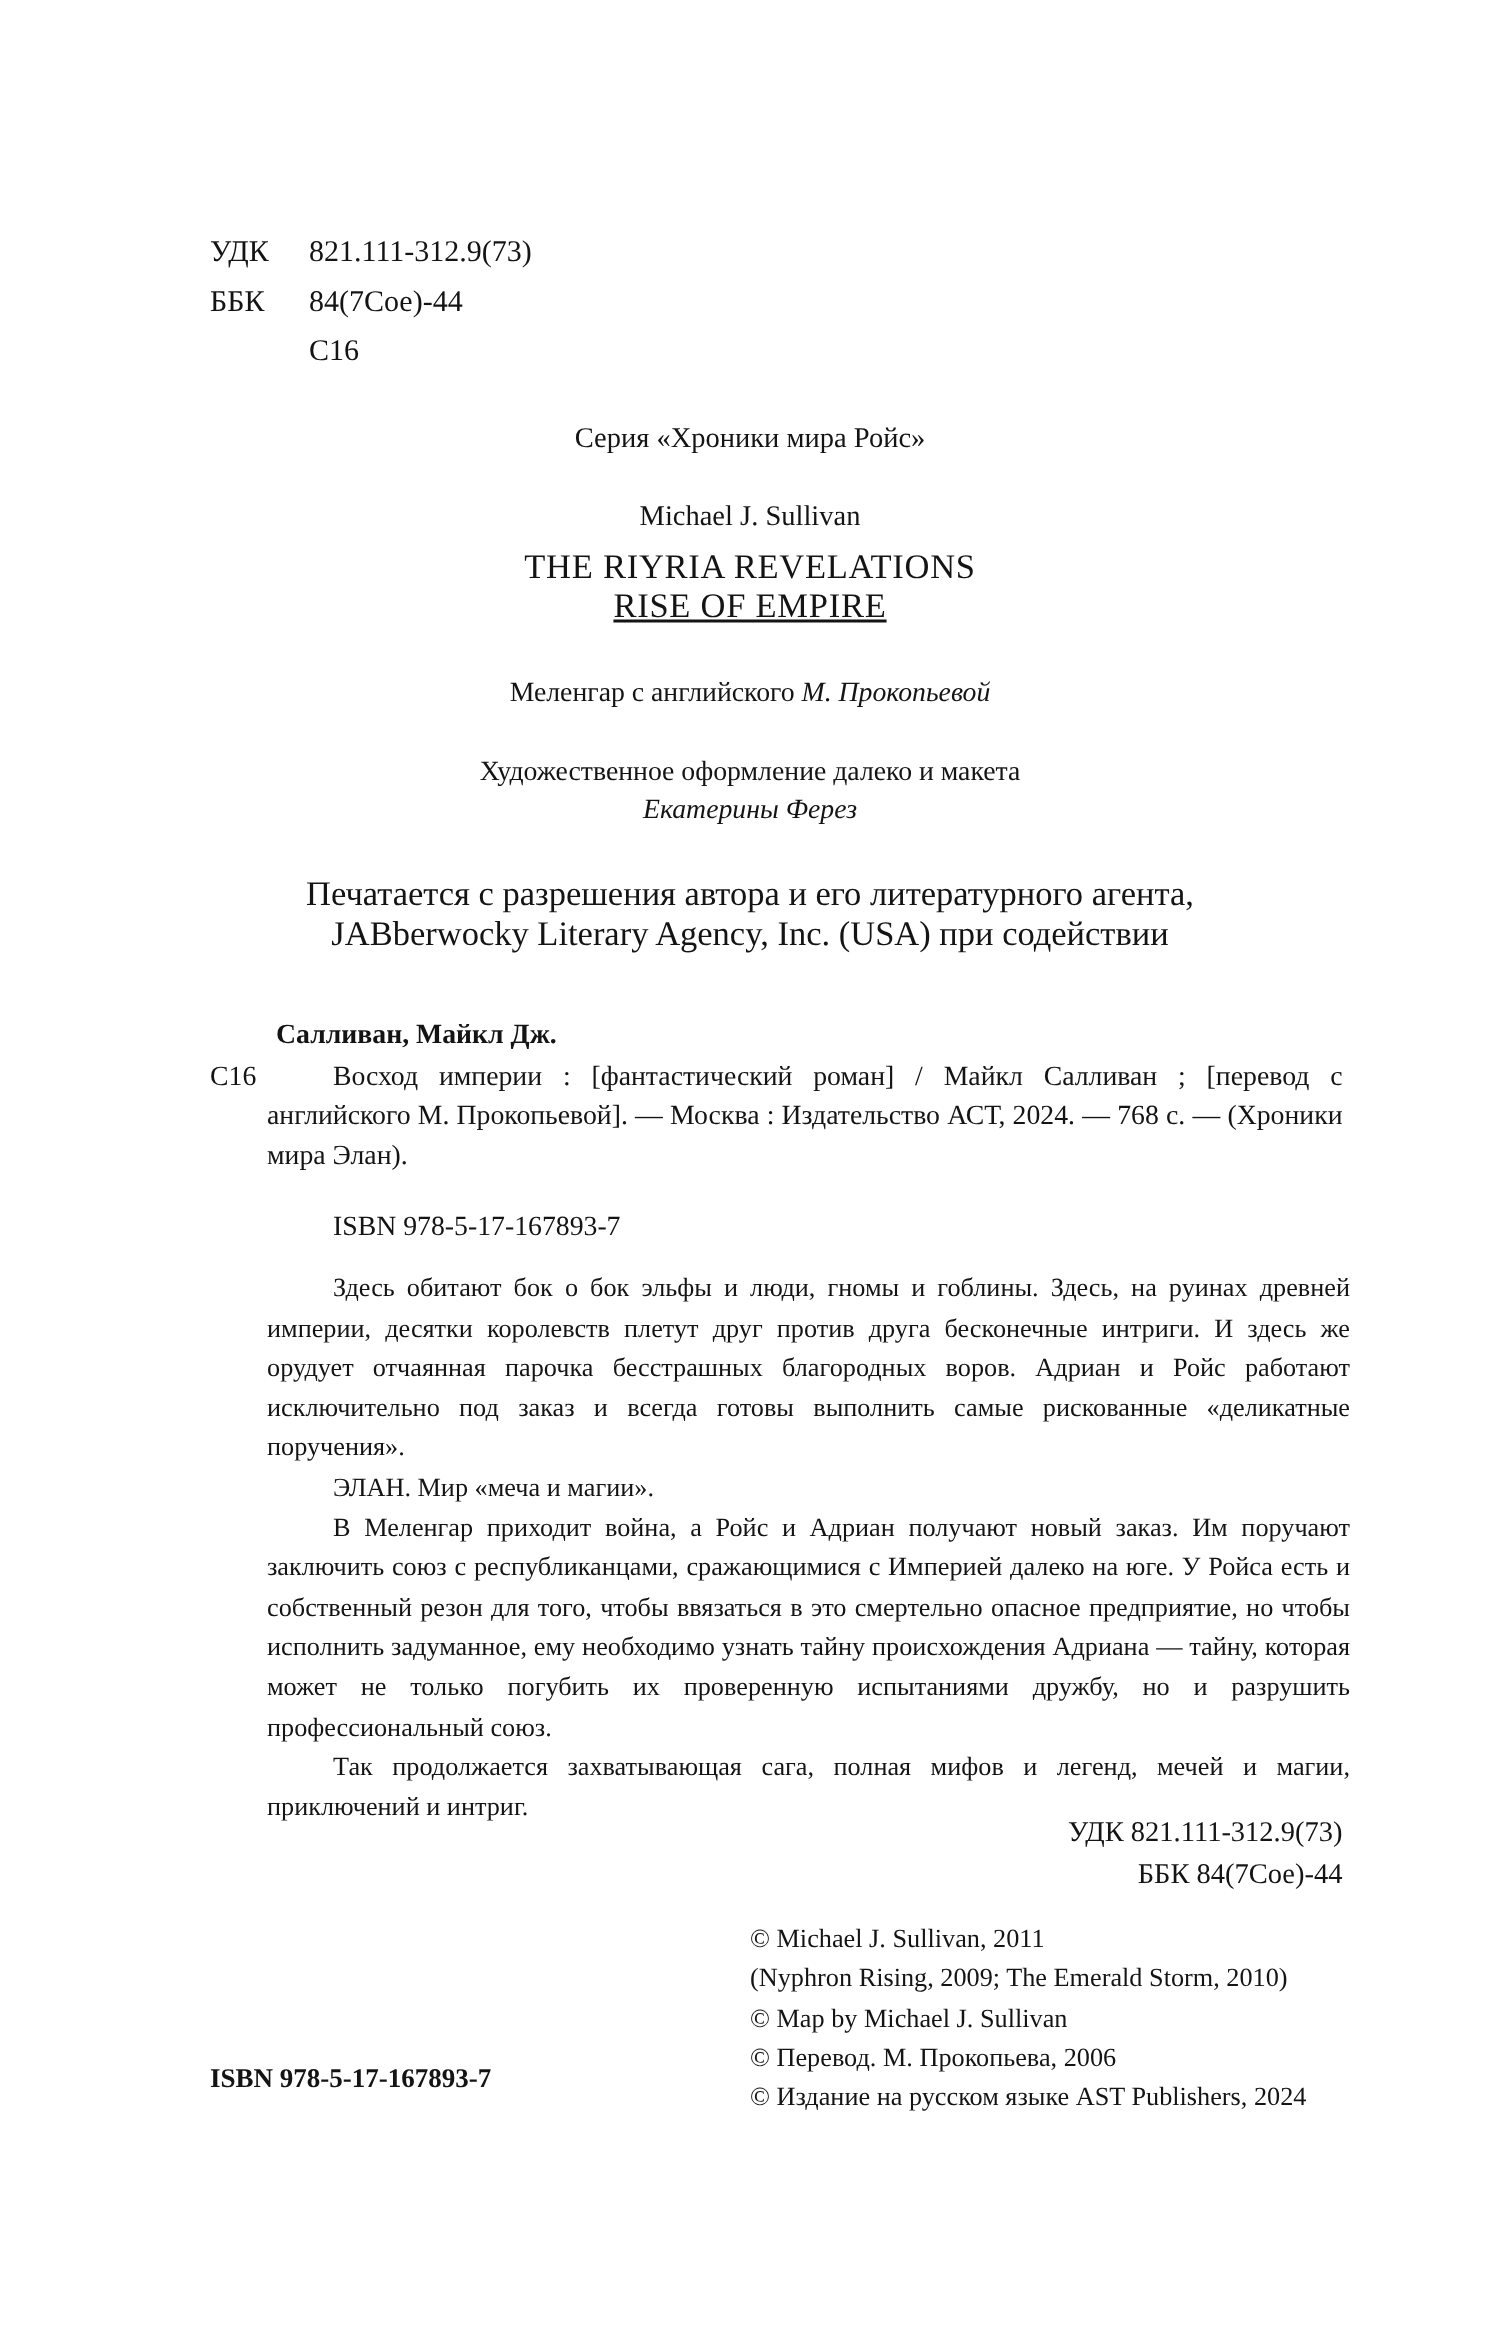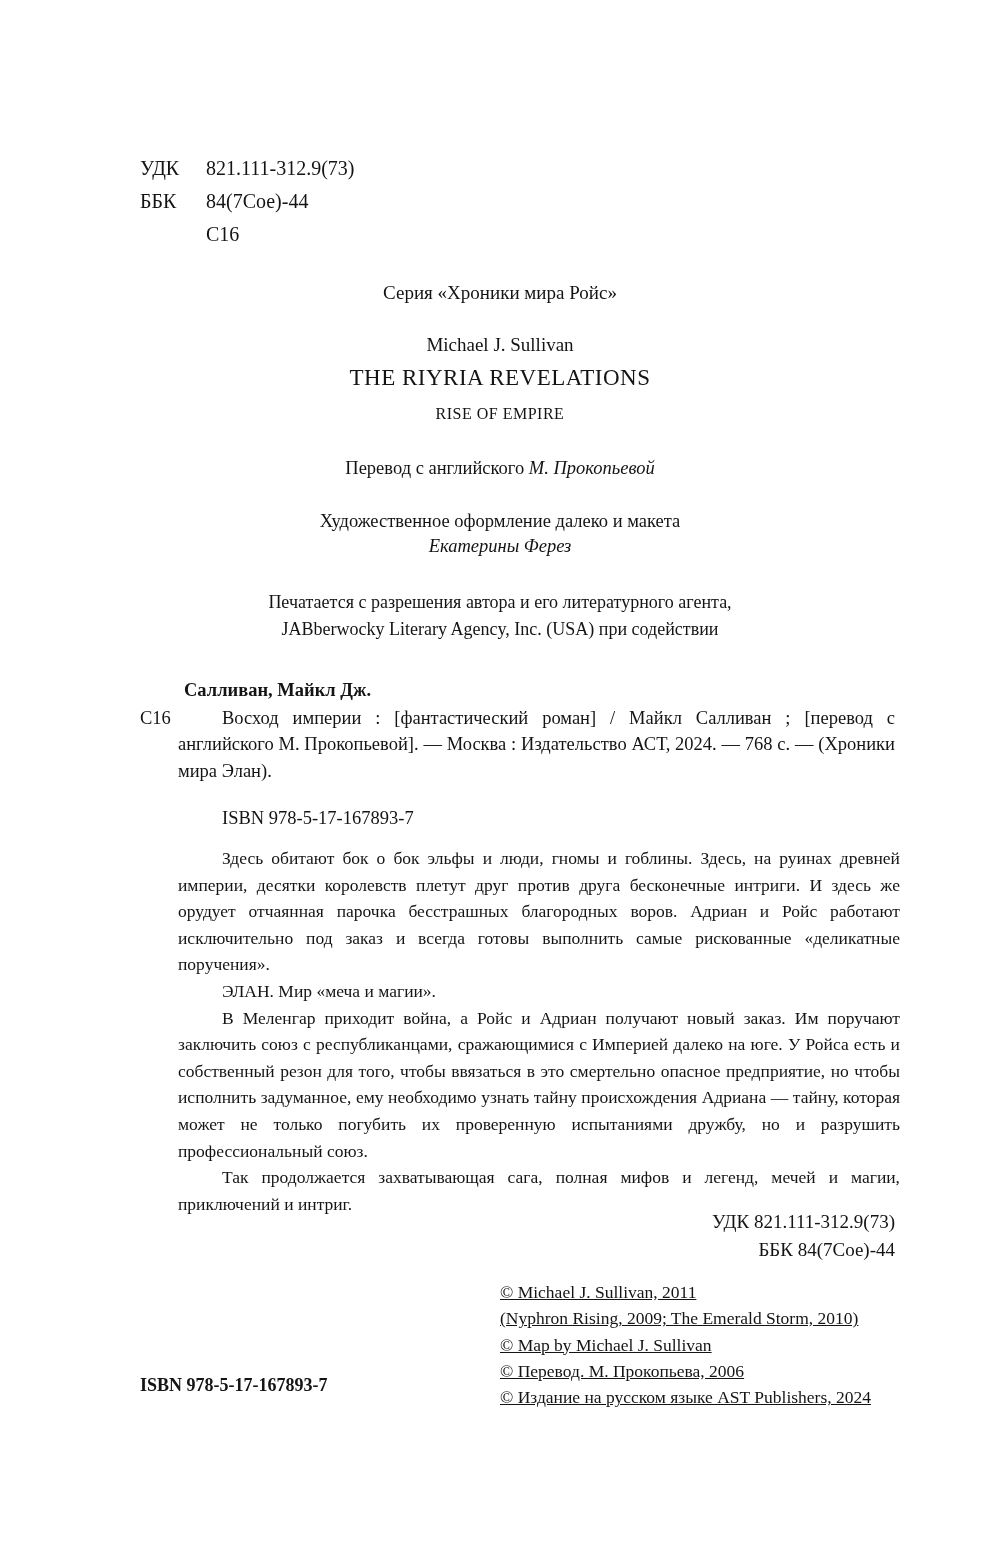--- a/index.html
+++ b/index.html
@@ -30,24 +30,24 @@
   .header {
     position: absolute;
     top: 282px;
     left: 0;
     right: 0;
     text-align: center;
   }
   .series { font-size: 19px; }
   .author { font-size: 19px; margin-top: 30px; }
   .title { font-size: 23px; margin-top: 9px; letter-spacing: 0.5px; }
-  .subtitle { font-size: 16px; margin-top: 14px; letter-spacing: 0.5px; }
+  .subtitle { font-size: 23px; letter-spacing: 0.5px; text-decoration: underline; }
   .translation { font-size: 18.5px; margin-top: 35px; }
   .design { font-size: 18.5px; margin-top: 30px; line-height: 25px; }
-  .permission { font-size: 18px; margin-top: 30px; line-height: 26.5px; }
+  .permission { font-size: 23px; margin-top: 30px; line-height: 26.5px; }
   .it { font-style: italic; }
 
   
   .biblio {
     position: absolute;
     top: 677px;
     left: 140px;
     width: 757px;
     font-size: 18.5px;
     line-height: 26.5px;
@@ -85,21 +85,20 @@
     line-height: 28px;
   }
 
   
   .copyrights {
     position: absolute;
     top: 1279px;
     left: 500px;
     font-size: 17.5px;
     line-height: 26.3px;
-    text-decoration: underline;
   }
 
   
   .footer-isbn {
     position: absolute;
     top: 1375px;
     left: 140px;
     font-size: 18px;
     font-weight: bold;
   }
@@ -123,21 +122,21 @@
       <span>С16</span>
     </div>
   </div>
 
   <div class="header">
     <div class="series">Серия «Хроники мира Ройс»</div>
     <div class="author">Michael J. Sullivan</div>
     <div class="title">THE RIYRIA REVELATIONS</div>
     <div class="subtitle">RISE OF EMPIRE</div>
     <div class="translation">
-      <span>Перевод с английского </span><span class="it">М. Прокопьевой</span>
+      <span>Меленгар с английского </span><span class="it">М. Прокопьевой</span>
     </div>
     <div class="design">
       <div>Художественное оформление далеко и макета</div>
       <div class="it">Екатерины Ферез</div>
     </div>
     <div class="permission">
       <div>Печатается с разрешения автора и его литературного агента,</div>
       <div>JABberwocky Literary Agency, Inc. (USA) при содействии</div>
     </div>
   </div>

